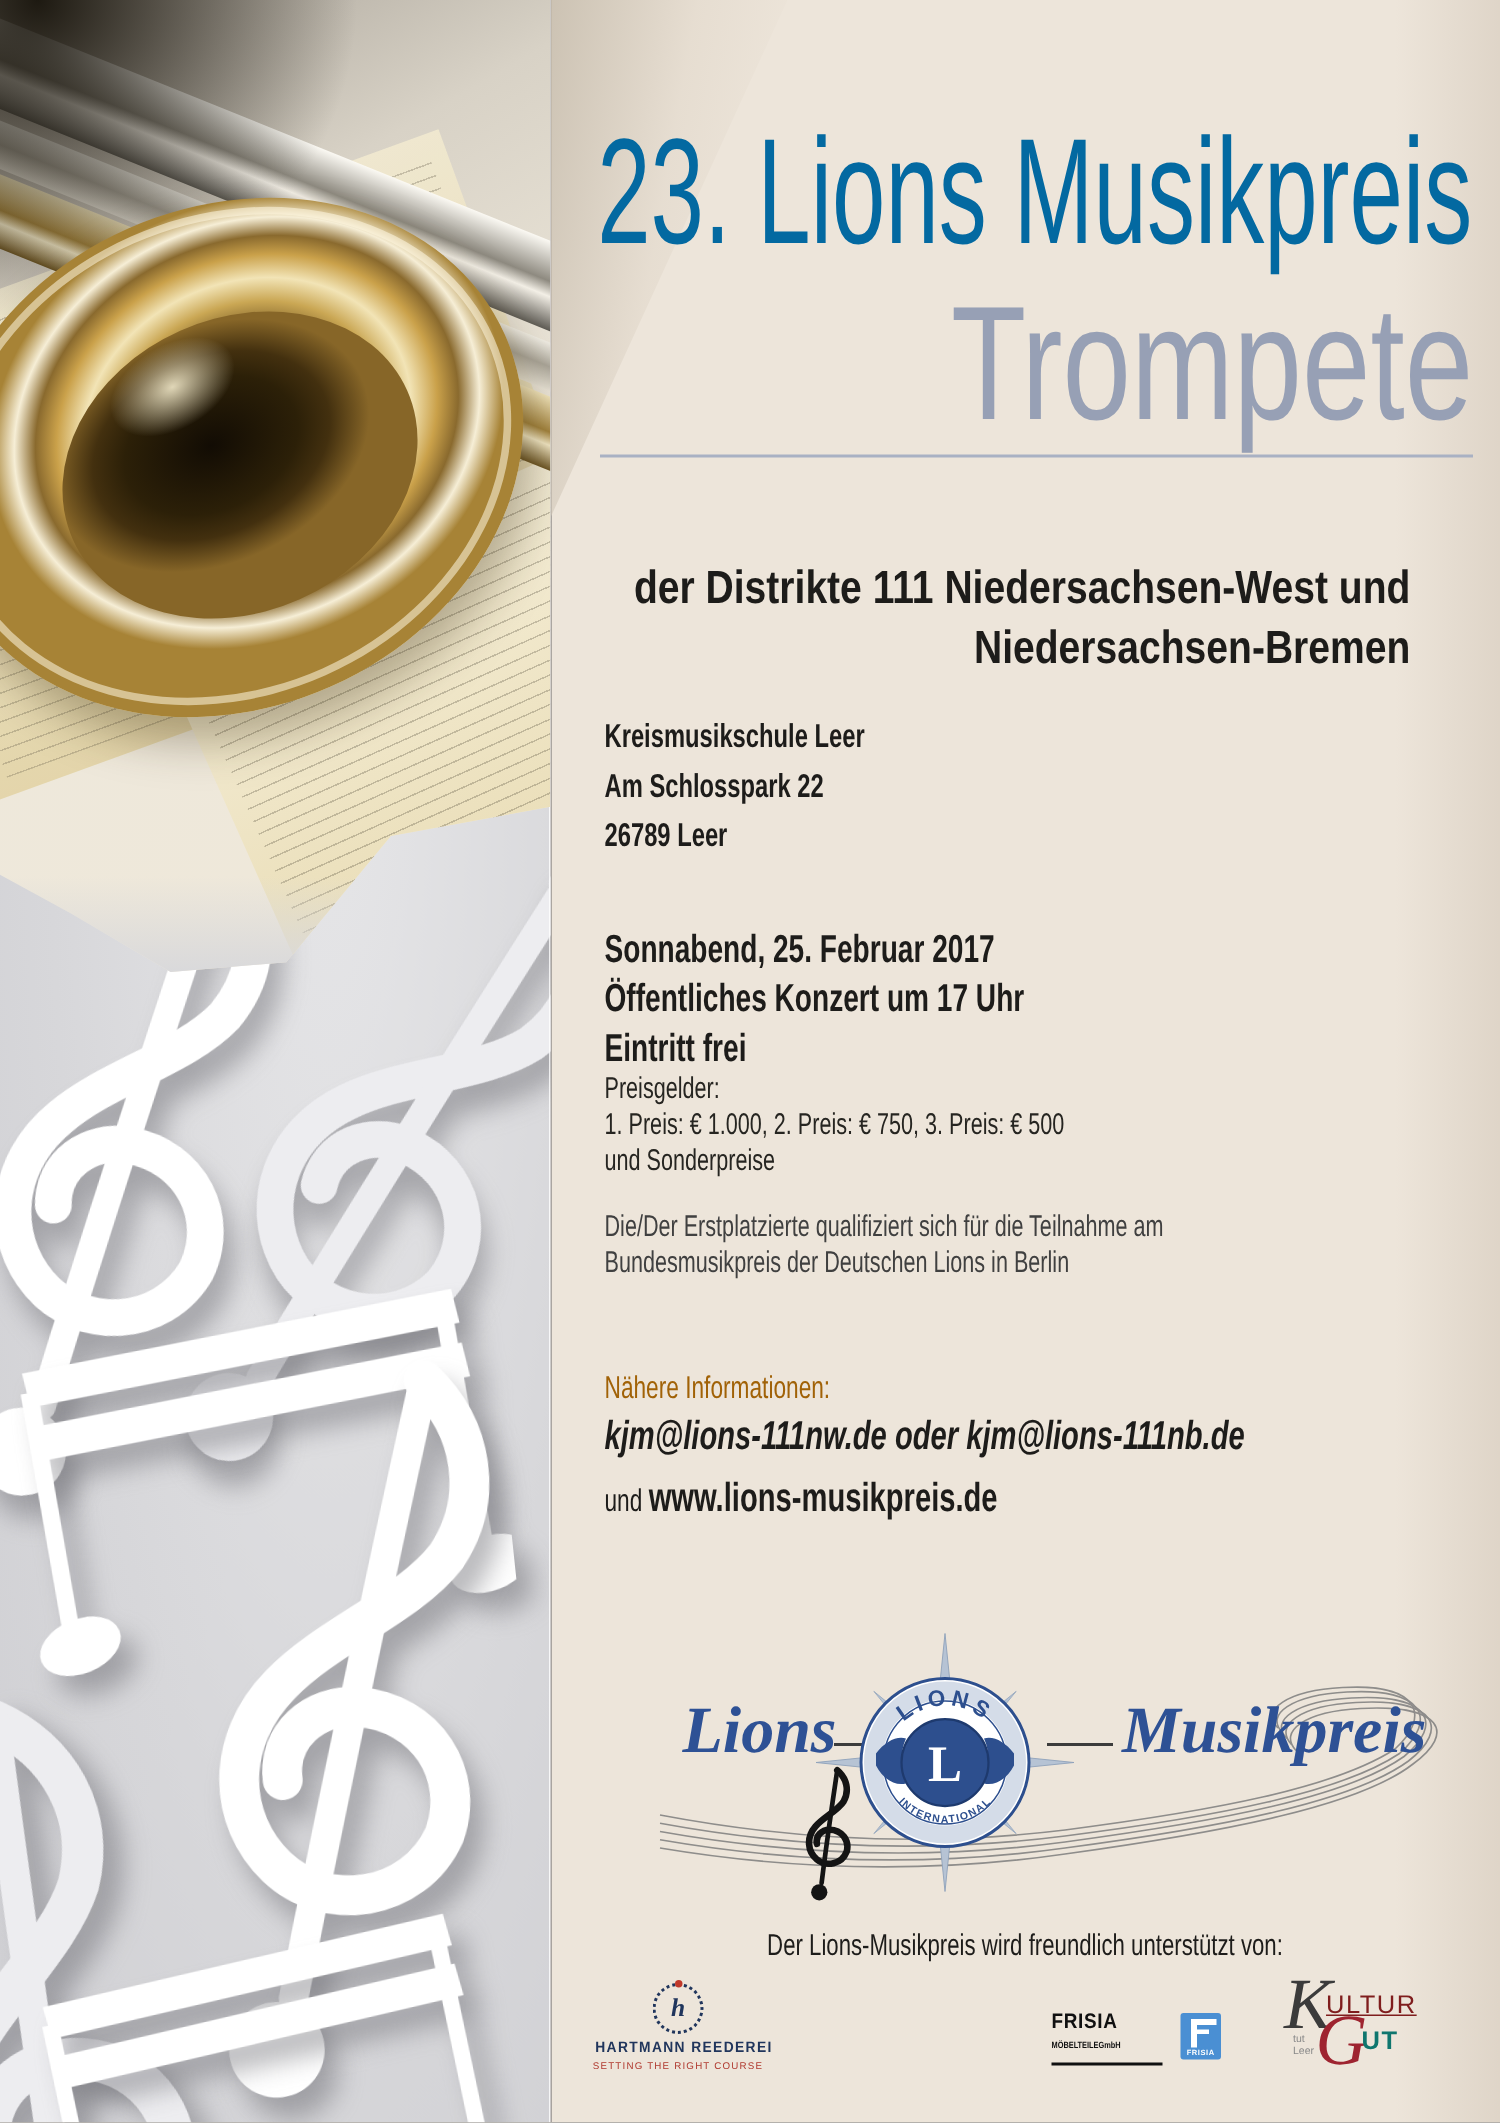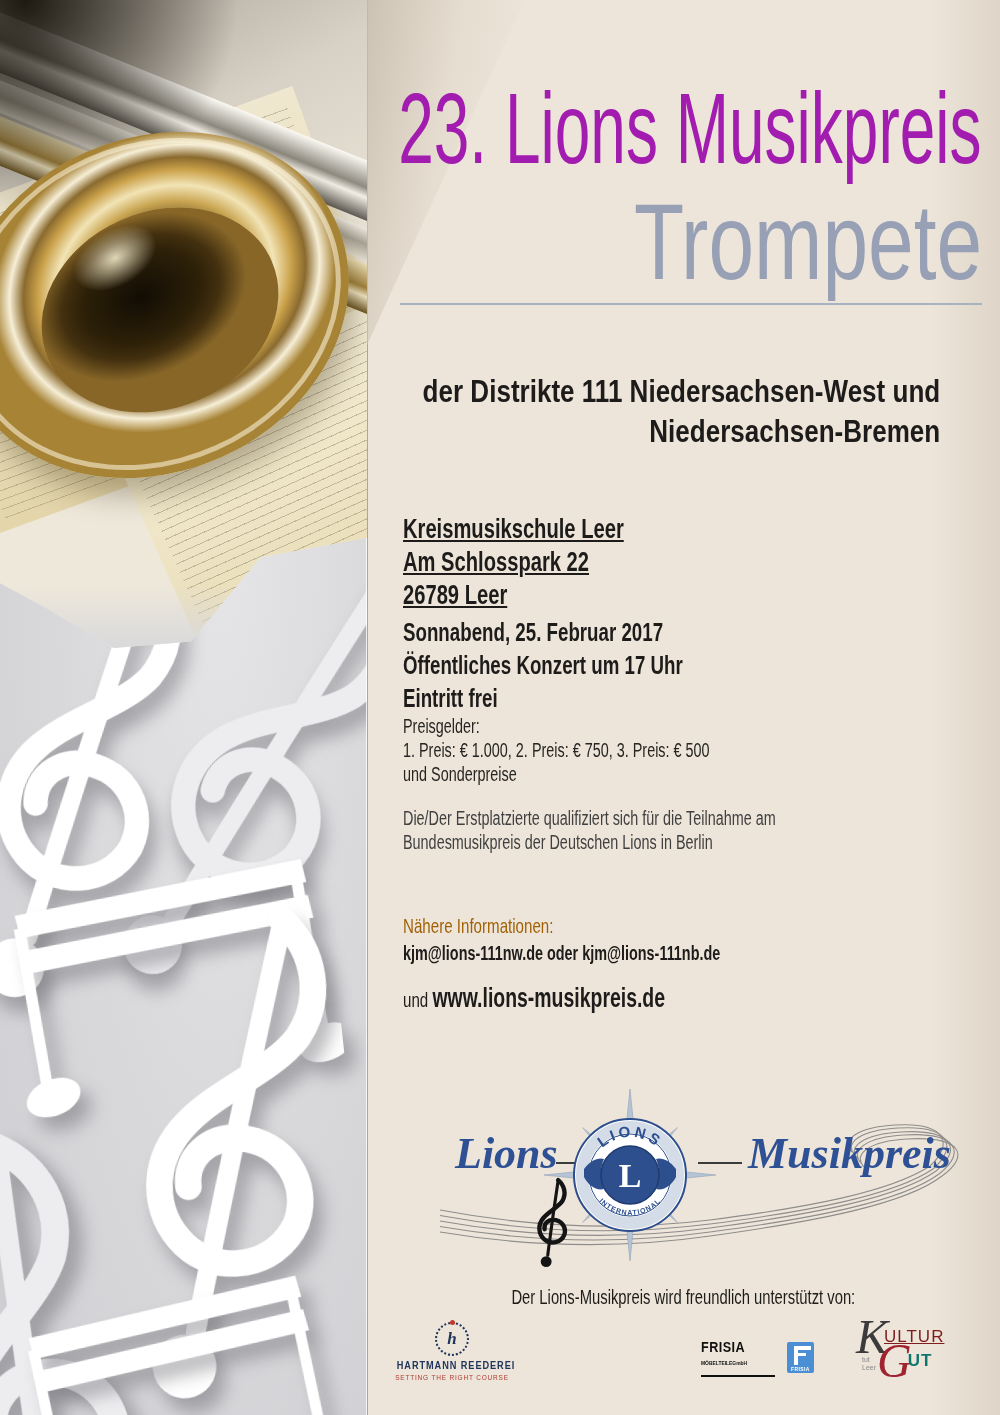--- a/index.html
+++ b/index.html
@@ -45,38 +45,38 @@
      background:radial-gradient(closest-side at 45% 40%,#120c04 0%,#2c2008 55%,#43300f 75%,#876628 100%);}
   .ph-bell-hl{left:70px;top:230px;width:90px;height:56px;border-radius:50%;transform:rotate(-30deg);
      background:radial-gradient(closest-side,rgba(255,246,214,.85),rgba(255,246,214,0));}
   .ph-fade{left:0;right:0;bottom:0;height:64px;background:linear-gradient(rgba(217,217,219,0),#d9d9db);}
   .wedge{position:absolute;left:367px;top:0;width:158px;height:345px;z-index:3;
      clip-path:polygon(0 0,100% 0,0 100%);
      background:linear-gradient(100deg,rgba(198,188,172,.85) 0%,rgba(222,212,198,.45) 45%,rgba(237,229,217,0) 80%);}
 
   
   .t-scale{display:inline-block;white-space:nowrap;}
-  .title1{position:absolute;right:18px;top:76px;text-align:right;color:#a21caf;font-size:100px;line-height:1.04;z-index:5;}
+  .title1{position:absolute;right:18px;top:76px;text-align:right;color:#0369a1;font-size:100px;line-height:1.04;z-index:5;}
   .title1 .t-scale{transform:scaleX(.64);transform-origin:right center;}
   .title2{position:absolute;right:18px;top:186px;text-align:right;color:#97a0b5;font-size:108px;line-height:1.04;z-index:5;}
   .title2 .t-scale{transform:scaleX(.76);transform-origin:right center;}
   .rule{position:absolute;left:400px;right:18px;top:303px;height:2px;background:#a9b1c3;z-index:5;}
 
   
   .txt{position:absolute;color:#1d1c1a;z-index:5;white-space:nowrap;}
   .districts{right:60px;top:372px;text-align:right;font-weight:bold;font-size:31px;line-height:40px;}
   .districts .t-scale{transform:scaleX(.84);transform-origin:right center;}
   .blockL{left:403px;}
   .blockL .t-scale{transform:scaleX(.72);transform-origin:left center;display:block;}
-  .venue{top:512px;font-weight:bold;font-size:28px;line-height:33px;text-decoration:underline;}
+  .venue{top:474px;font-weight:bold;font-size:22px;line-height:33px;}
   .event{top:616px;font-weight:bold;font-size:26px;line-height:33px;}
   .prizes{top:714px;font-size:20px;line-height:24px;color:#262521;}
   .qualif{top:806px;font-size:20px;line-height:24px;color:#404040;}
   .info-label{top:914px;font-size:21px;color:#a16207;}
-  .info-mail{top:942px;font-weight:bold;font-size:20px;}
+  .info-mail{top:942px;font-weight:bold;font-size:27px;font-style:italic;}
   .info-web{top:983px;font-size:21px;}
   .info-web b{font-size:27px;font-weight:bold;}
 
   
   .logo-serif{position:absolute;font-family:"Liberation Serif",serif;font-style:italic;font-weight:600;
       color:#2e5195;font-size:44px;z-index:6;}
   .lions-word{left:455px;top:1128px;}
   .musik-word{left:748px;top:1128px;}
   .logo-dash{position:absolute;height:2px;background:#3c3c3c;z-index:6;}
   .swoosh{position:absolute;left:370px;top:1080px;z-index:5;}

